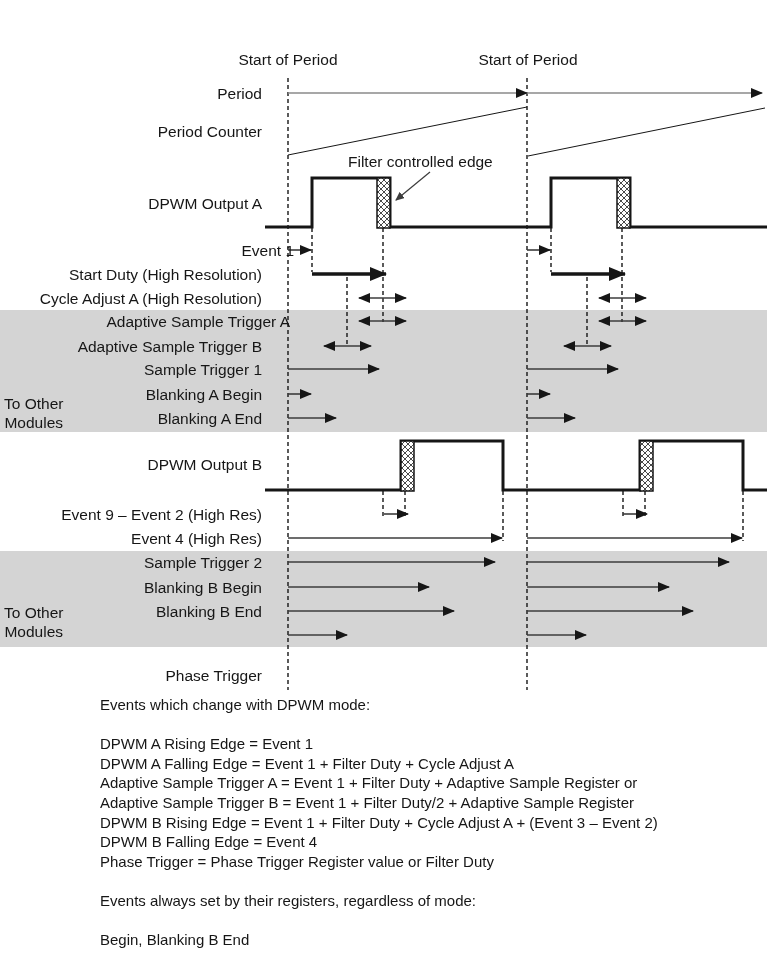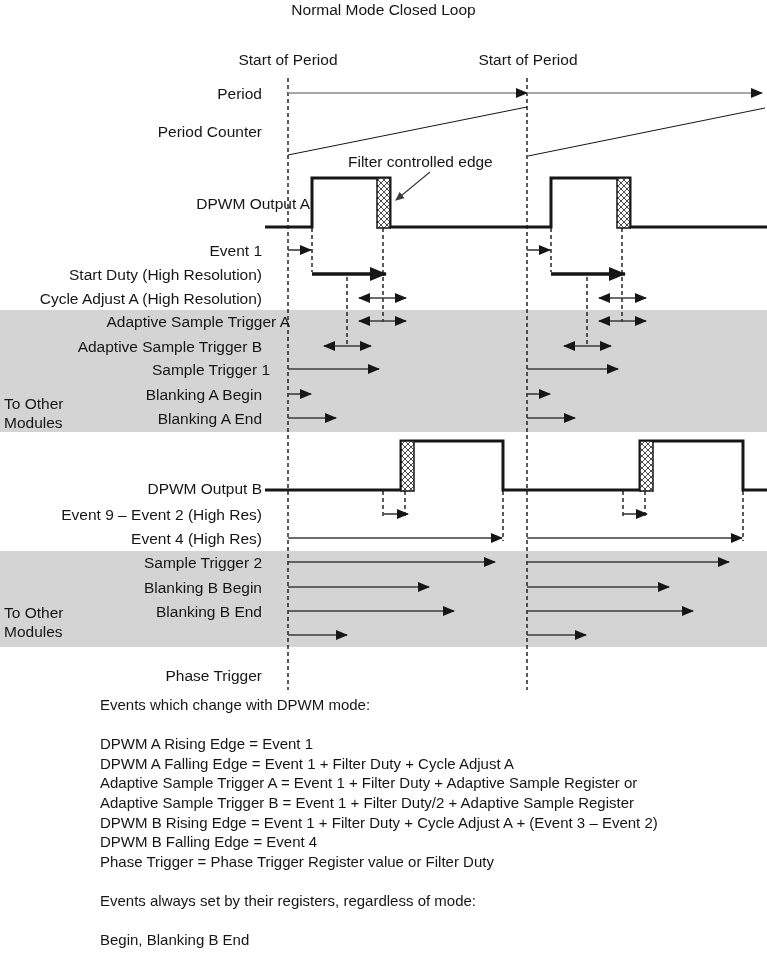--- a/index.html
+++ b/index.html
@@ -6,21 +6,21 @@
   #canvas{
     position:relative;width:767px;height:966px;background:#ffffff;overflow:hidden;
     font-family:"Liberation Sans", sans-serif;color:#161616;
   }
   #gfx{position:absolute;left:0;top:0;}
   .lbl{position:absolute;font-size:15.5px;line-height:17px;white-space:nowrap;color:#161616;}
   .row-lbl{left:0;width:262px;text-align:right;transform:translateY(-50%);}
   .center-lbl{transform:translateX(-50%);}
   #title{position:absolute;top:1px;left:0;width:767px;text-align:center;font-size:15.5px;}
   #callout-text{position:absolute;font-size:15.5px;white-space:nowrap;}
-  .tom{position:absolute;font-size:15.5px;line-height:19px;white-space:pre-line;text-align:left;}
+  .tom{position:absolute;font-size:15.5px;line-height:19px;white-space:pre-line;text-align:center;}
   #notes{position:absolute;font-size:15px;}
   .note-line{height:19.6px;white-space:nowrap;}
 </style>
 </head>
 <body>
 
 <div id="canvas">
 
   <svg id="gfx" width="767" height="966" viewBox="0 0 767 966">
     <defs>
@@ -103,35 +103,34 @@
         <rect x="401" y="441" width="13" height="50" fill="#ffffff"></rect>
         <rect x="401" y="441" width="13" height="50" fill="url(#xhatch)" stroke="#161616" stroke-width="1.5"></rect>
         <rect x="640" y="441" width="13" height="50" fill="#ffffff"></rect>
         <rect x="640" y="441" width="13" height="50" fill="url(#xhatch)" stroke="#161616" stroke-width="1.5"></rect>
       </g>
     <g id="g-callout">
         <line x1="430" y1="172" x2="396" y2="200" stroke="#3c3c3c" stroke-width="1.2" marker-end="url(#ahSmall)"></line>
       </g>
   </svg>
 
-  <div id="title" class="lbl">Normal Mode Closed Loop</div>
 
   <div id="labels">
       <div class="lbl row-lbl" style="top: 93px;">Period</div>
       <div class="lbl row-lbl" style="top: 131px;">Period Counter</div>
-      <div class="lbl row-lbl" style="top: 203px; padding-left: 48px;">DPWM Output A</div>
-      <div class="lbl row-lbl" style="top: 250px;">Event 1</div>
+      <div class="lbl row-lbl" style="top: 203px;">DPWM Output A</div>
+      <div class="lbl row-lbl" style="top: 250px; margin-left: 32px;">Event 1</div>
       <div class="lbl row-lbl" style="top: 274px;">Start Duty (High Resolution)</div>
       <div class="lbl row-lbl" style="top: 298px;">Cycle Adjust A (High Resolution)</div>
       <div class="lbl row-lbl" style="top: 321px; margin-left: 28px;">Adaptive Sample Trigger A</div>
       <div class="lbl row-lbl" style="top: 346px;">Adaptive Sample Trigger B</div>
-      <div class="lbl row-lbl" style="top: 369px; padding-left: 8px;">Sample Trigger 1</div>
+      <div class="lbl row-lbl" style="top: 369px;">Sample Trigger 1</div>
       <div class="lbl row-lbl" style="top: 394px;">Blanking A Begin</div>
       <div class="lbl row-lbl" style="top: 418px;">Blanking A End</div>
-      <div class="lbl row-lbl" style="top: 488px;">DPWM Output B</div>
+      <div class="lbl row-lbl" style="top: 464px;">DPWM Output B</div>
       <div class="lbl row-lbl" style="top: 514px;">Event 9 – Event 2 (High Res)</div>
       <div class="lbl row-lbl" style="top: 538px;">Event 4 (High Res)</div>
       <div class="lbl row-lbl" style="top: 562px;">Sample Trigger 2</div>
       <div class="lbl row-lbl" style="top: 587px;">Blanking B Begin</div>
       <div class="lbl row-lbl" style="top: 611px;">Blanking B End</div>
       <div class="lbl row-lbl" style="top: 635px; margin-top: 40px;">Phase Trigger</div>
       <div class="lbl center-lbl" style="left: 288px; top: 51px;">Start of Period</div>
       <div class="lbl center-lbl" style="left: 528px; top: 51px;">Start of Period</div>
       <div class="tom" style="left: 4px; top: 394px;">To Other
 Modules</div>

